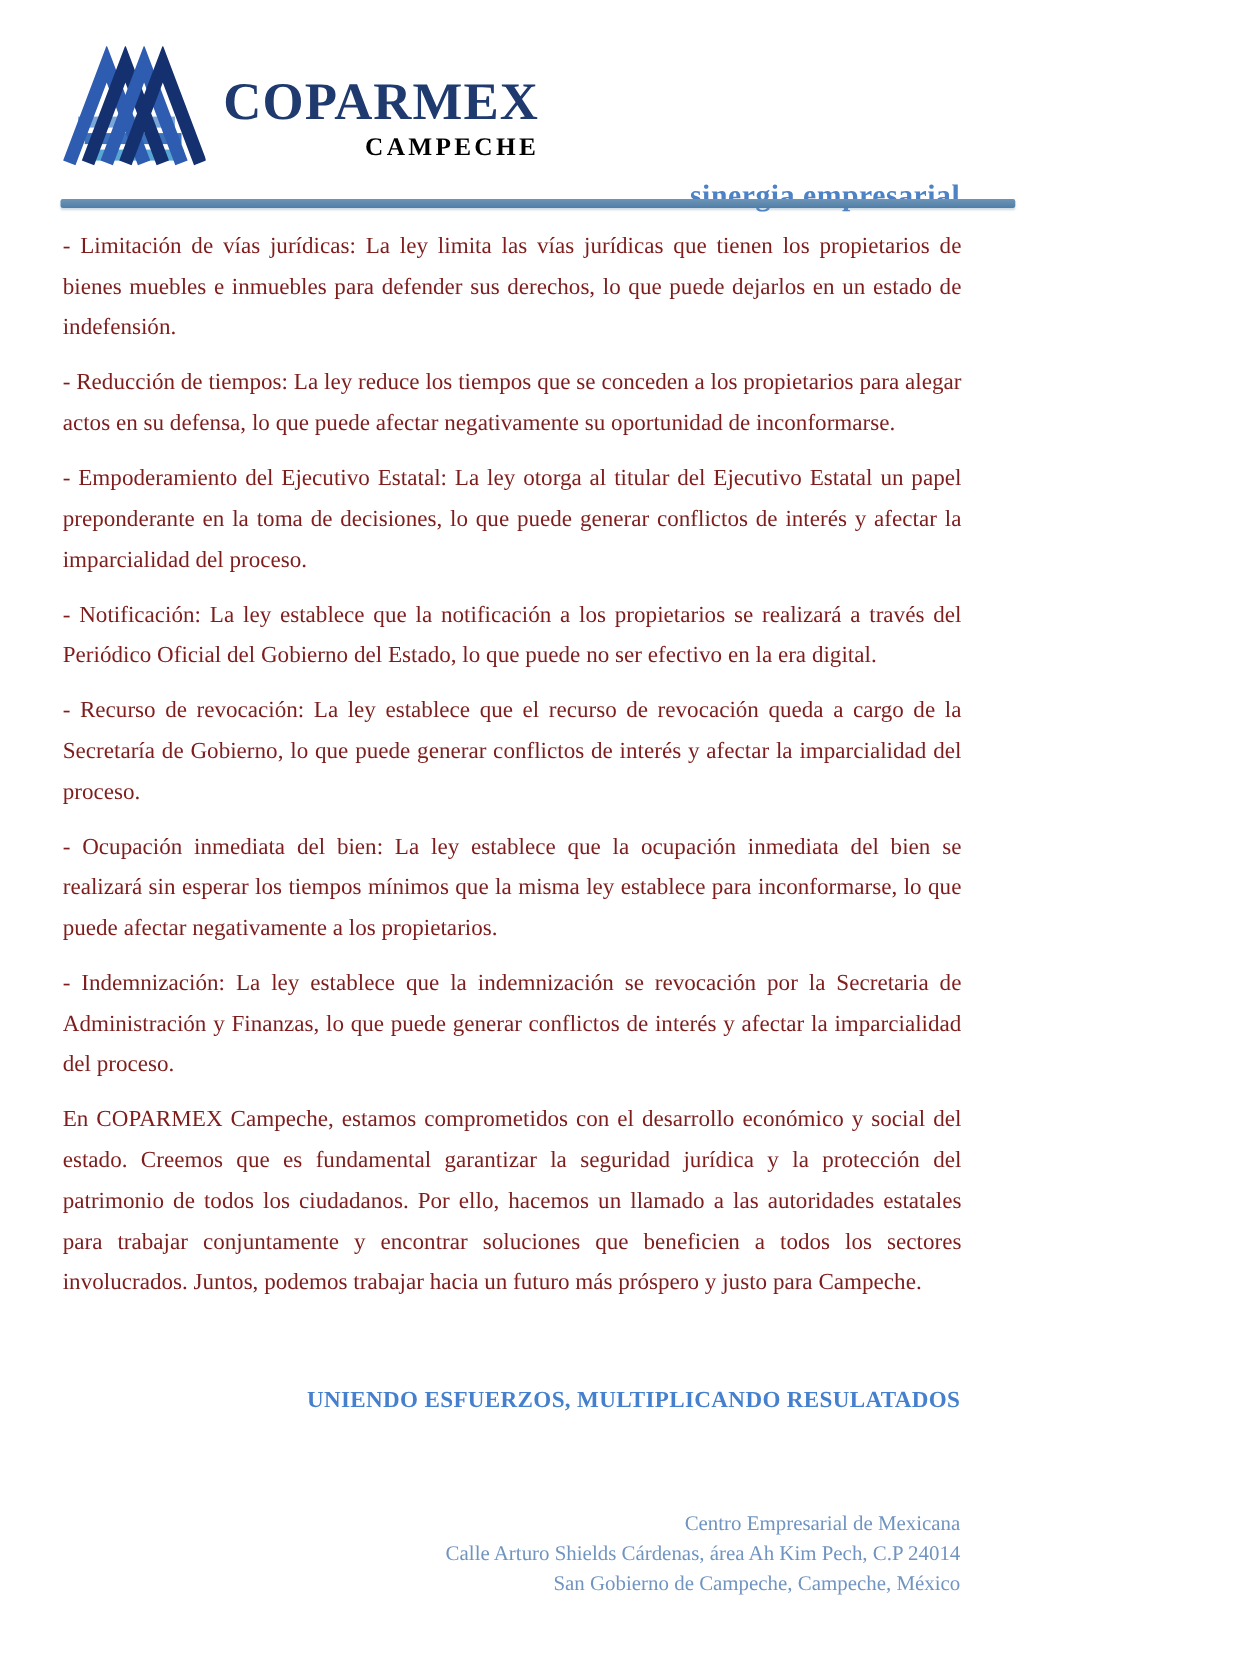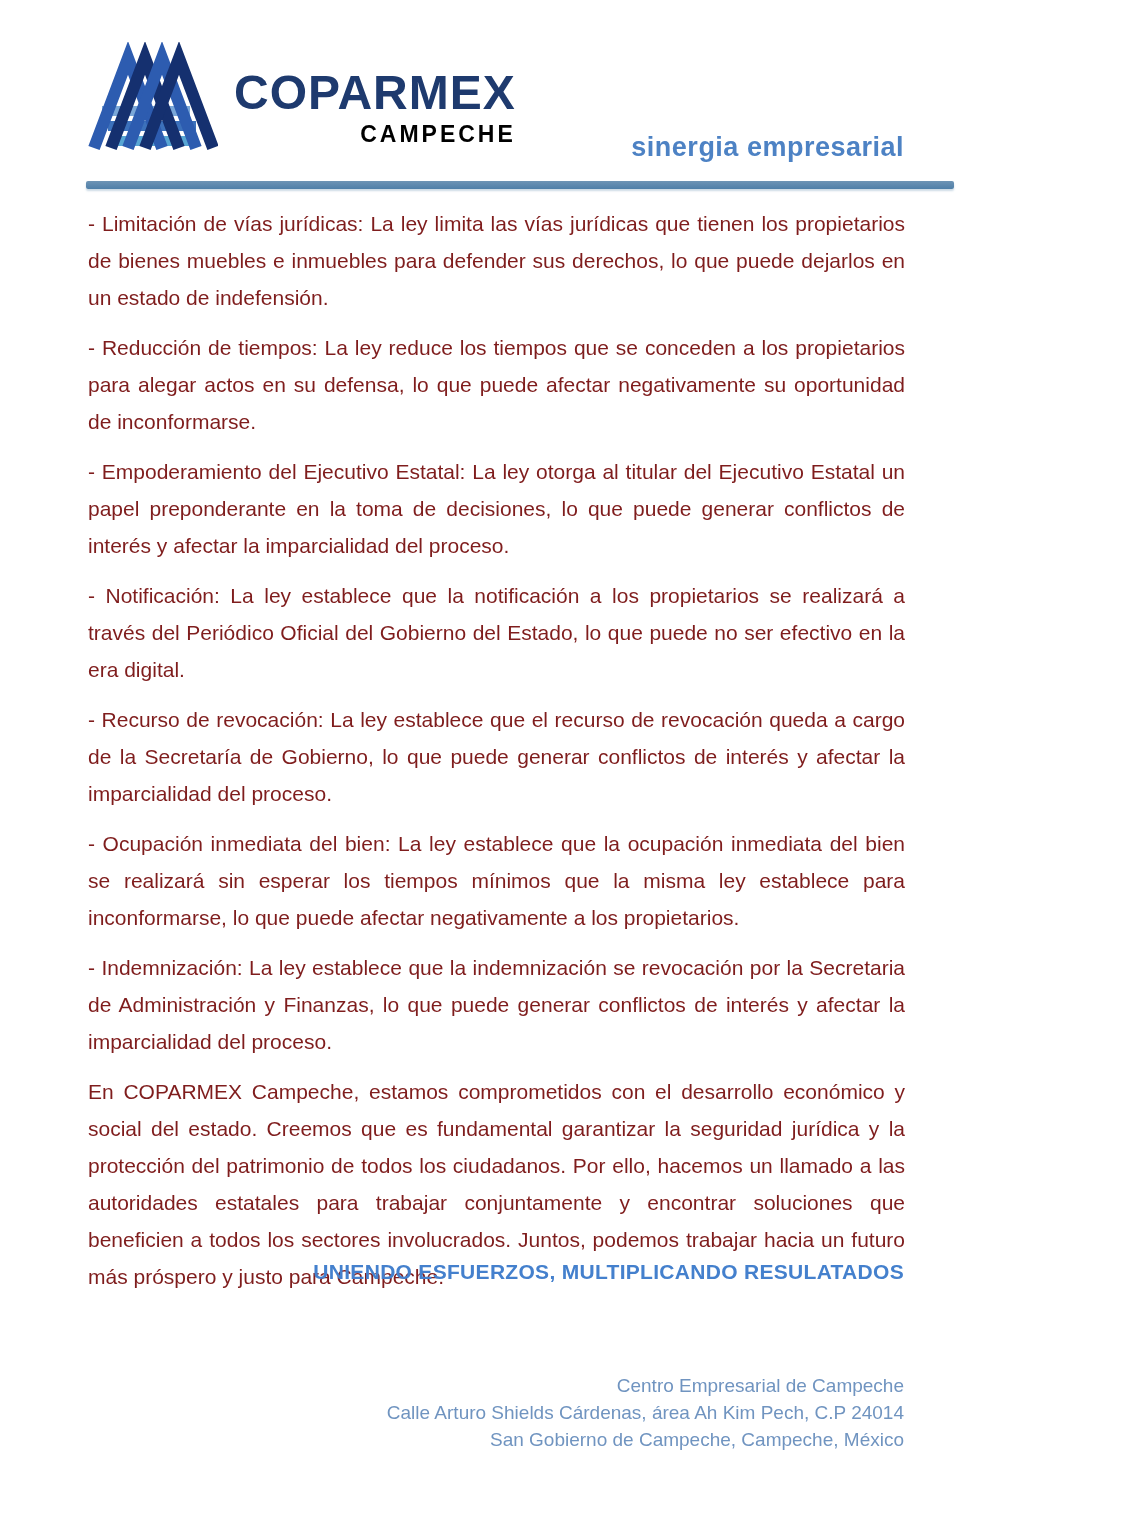--- a/index.html
+++ b/index.html
@@ -1,37 +1,36 @@
 <!DOCTYPE html>
 <html><head>
 <meta charset="utf-8">
 <style>
   html,body { margin:0; padding:0; background:#ffffff; }
   .page {
     position:relative;
     width:931px; height:1514px;
     background:#ffffff;
-    font-family:Liberation Sans, sans-serif;
+    font-family:Liberation Serif, serif;
     overflow:hidden;
-    margin-left:31px;
   }
 
   
   .logo { position:absolute; left:55px; top:42px; }
   .brand-block { position:absolute; left:203px; top:68px; text-align:right; }
   .brand-name {
     font-size:48px; font-weight:bold; letter-spacing:1px;
     color:#1e3a6e; line-height:1.05;
   }
   .brand-sub {
     font-size:23px; font-weight:bold; letter-spacing:3px;
     color:#000000; margin-top:3px;
   }
   .tagline {
-    position:absolute; right:58px; top:132px;
+    position:absolute; right:58px; top:162px;
     font-size:27px; font-weight:bold; color:#4d82c4;
     letter-spacing:0.5px;
   }
   .divider {
     position:absolute; left:55px; right:8px; top:181px; height:8px;
     background:linear-gradient(#6e94b5,#4f7fa8);
     border-radius:2px;
     box-shadow:0 2px 2px rgba(110,148,181,0.35);
   }
 
@@ -92,18 +91,18 @@
     <p>- Notificación: La ley establece que la notificación a los propietarios se realizará a través del Periódico Oficial del Gobierno del Estado, lo que puede no ser efectivo en la era digital.</p>
     <p>- Recurso de revocación: La ley establece que el recurso de revocación queda a cargo de la Secretaría de Gobierno, lo que puede generar conflictos de interés y afectar la imparcialidad del proceso.</p>
     <p>- Ocupación inmediata del bien: La ley establece que la ocupación inmediata del bien se realizará sin esperar los tiempos mínimos que la misma ley establece para inconformarse, lo que puede afectar negativamente a los propietarios.</p>
     <p>- Indemnización: La ley establece que la indemnización se revocación por la Secretaria de Administración y Finanzas, lo que puede generar conflictos de interés y afectar la imparcialidad del proceso.</p>
     <p>En COPARMEX Campeche, estamos comprometidos con el desarrollo económico y social del estado. Creemos que es fundamental garantizar la seguridad jurídica y la protección del patrimonio de todos los ciudadanos. Por ello, hacemos un llamado a las autoridades estatales para trabajar conjuntamente y encontrar soluciones que beneficien a todos los sectores involucrados. Juntos, podemos trabajar hacia un futuro más próspero y justo para Campeche.</p>
   </div>
 
   <div class="footer-slogan">UNIENDO ESFUERZOS, MULTIPLICANDO RESULATADOS</div>
 
   <div class="footer-address">
-    <div>Centro Empresarial de Campeche</div>
+    <div>Centro Empresarial de Mexicana</div>
     <div>Calle Arturo Shields Cárdenas, área Ah Kim Pech, C.P 24014</div>
     <div>San Gobierno de Campeche, Campeche, México</div>
   </div>
 
 </div>
 
 </body></html>

